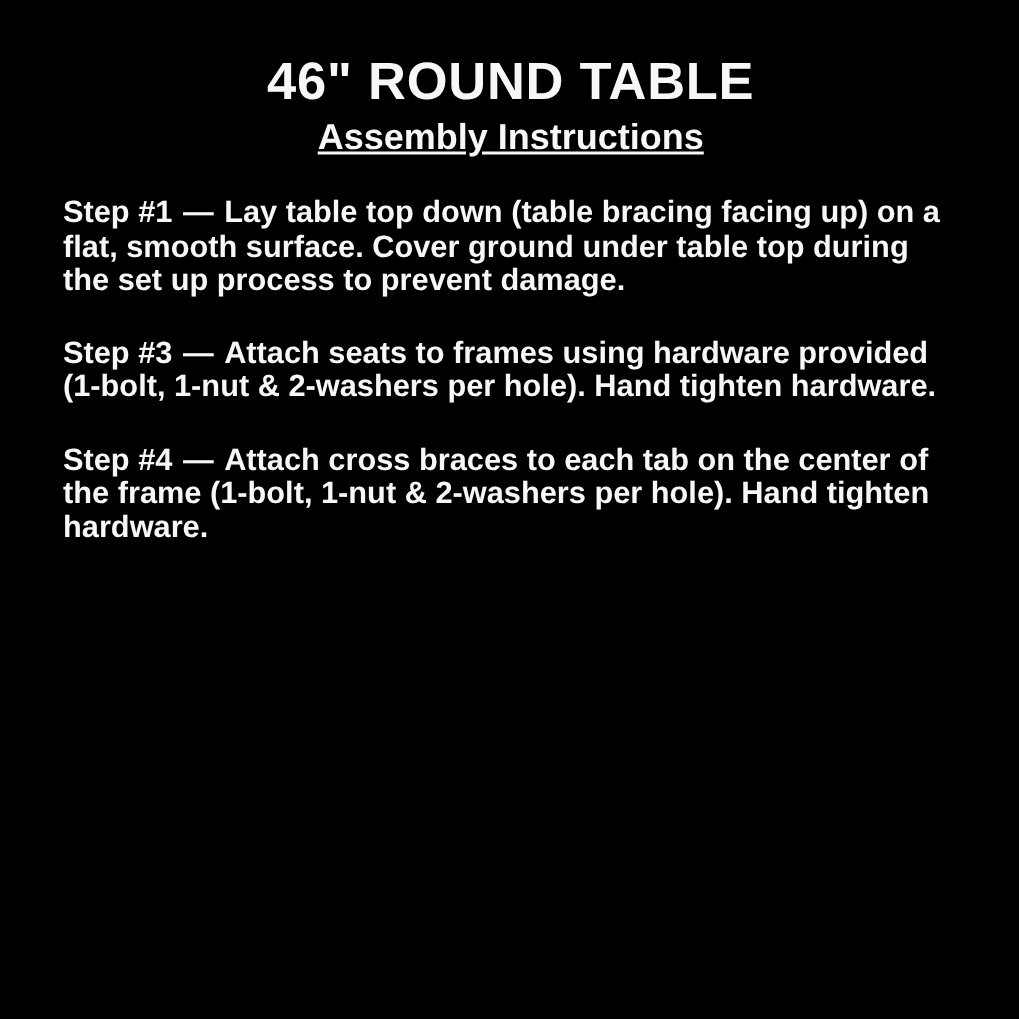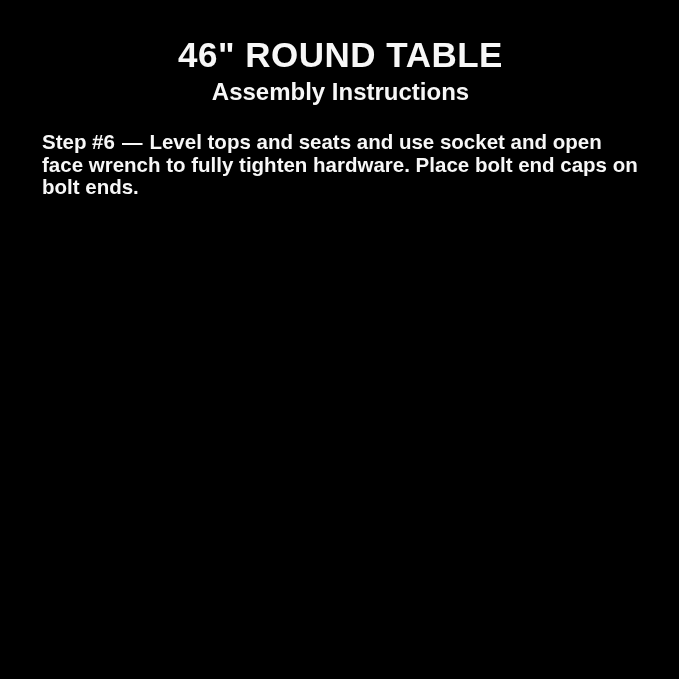--- a/index.html
+++ b/index.html
@@ -26,20 +26,21 @@
   .title {
     font-size: 35px;
     line-height: 1.18;
     letter-spacing: 0.5px;
     margin: 0;
   }
   .subtitle {
     font-size: 24px;
     line-height: 1.2;
     margin: 3px 0 0 0;
+    text-decoration: underline;
   }
   .steps {
     max-width: 600px;
   }
   .step {
     font-size: 20.5px;
     line-height: 22.5px;
     margin: 0 0 26px 0;
   }
   .step .dash {
@@ -50,21 +51,23 @@
 <body>
 
 <div class="sheet">
 
   <div class="header">
     <h1 class="title">46" ROUND TABLE</h1>
     <h2 class="subtitle">Assembly Instructions</h2>
   </div>
 
   <div class="steps">
+    <p class="step"><span>Step #1</span><span class="dash">—</span><span>Lay table top down (table bracing facing up) on a flat, smooth surface. Cover ground under table top during the set up process to prevent damage.</span></p>
 
 
+    <p class="step"><span>Step #3</span><span class="dash">—</span><span>Attach seats to frames using hardware provided (1-bolt, 1-nut &amp; 2-washers per hole). Hand tighten hardware.</span></p>
+
+    <p class="step"><span>Step #4</span><span class="dash">—</span><span>Attach cross braces to each tab on the center of the frame (1-bolt, 1-nut &amp; 2-washers per hole). Hand tighten hardware.</span></p>
 
 
-
-    <p class="step"><span>Step #6</span><span class="dash">—</span><span>Level tops and seats and use socket and open face wrench to fully tighten hardware. Place bolt end caps on bolt ends.</span></p>
   </div>
 
 </div>
 
 </body></html>

